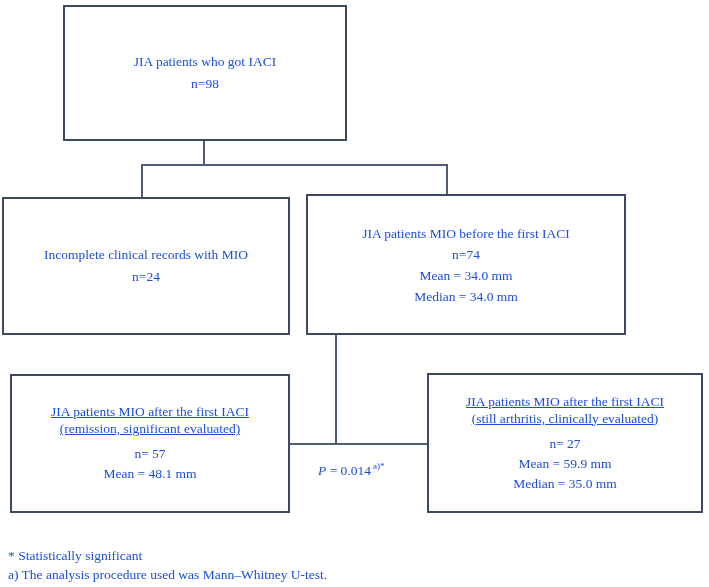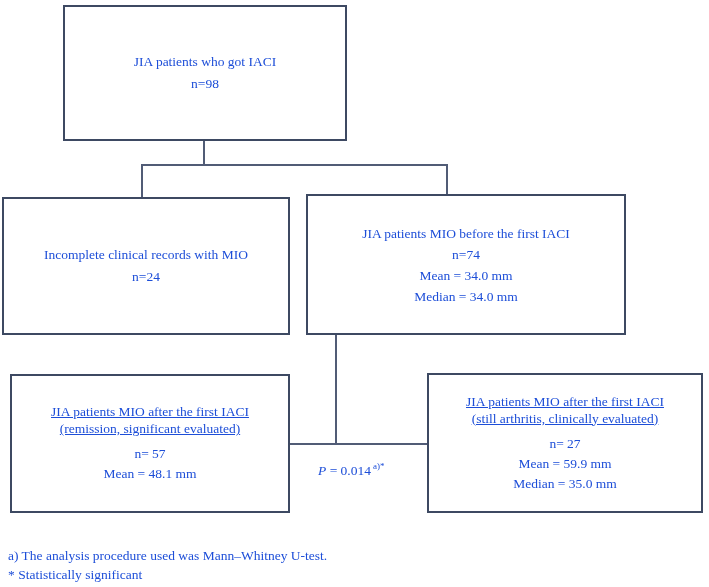--- a/index.html
+++ b/index.html
@@ -110,17 +110,17 @@
     <div class="line tight">JIA patients MIO after the first IACI</div>
     <div class="line tight gap-after">(still arthritis, clinically evaluated)</div>
     <div class="line">n= 27</div>
     <div class="line">Mean = 59.9 mm</div>
     <div class="line">Median = 35.0 mm</div>
   </div>
 
   <div class="p-label"><span class="p-symbol">P</span> <span>= 0.014</span><span class="p-sup">a)*</span></div>
 
   <div class="footnotes">
+    <div>* Statistically significant</div>
     <div>a) The analysis procedure used was Mann–Whitney U-test.</div>
-    <div>* Statistically significant</div>
   </div>
 
 </div>
 
 </body></html>

